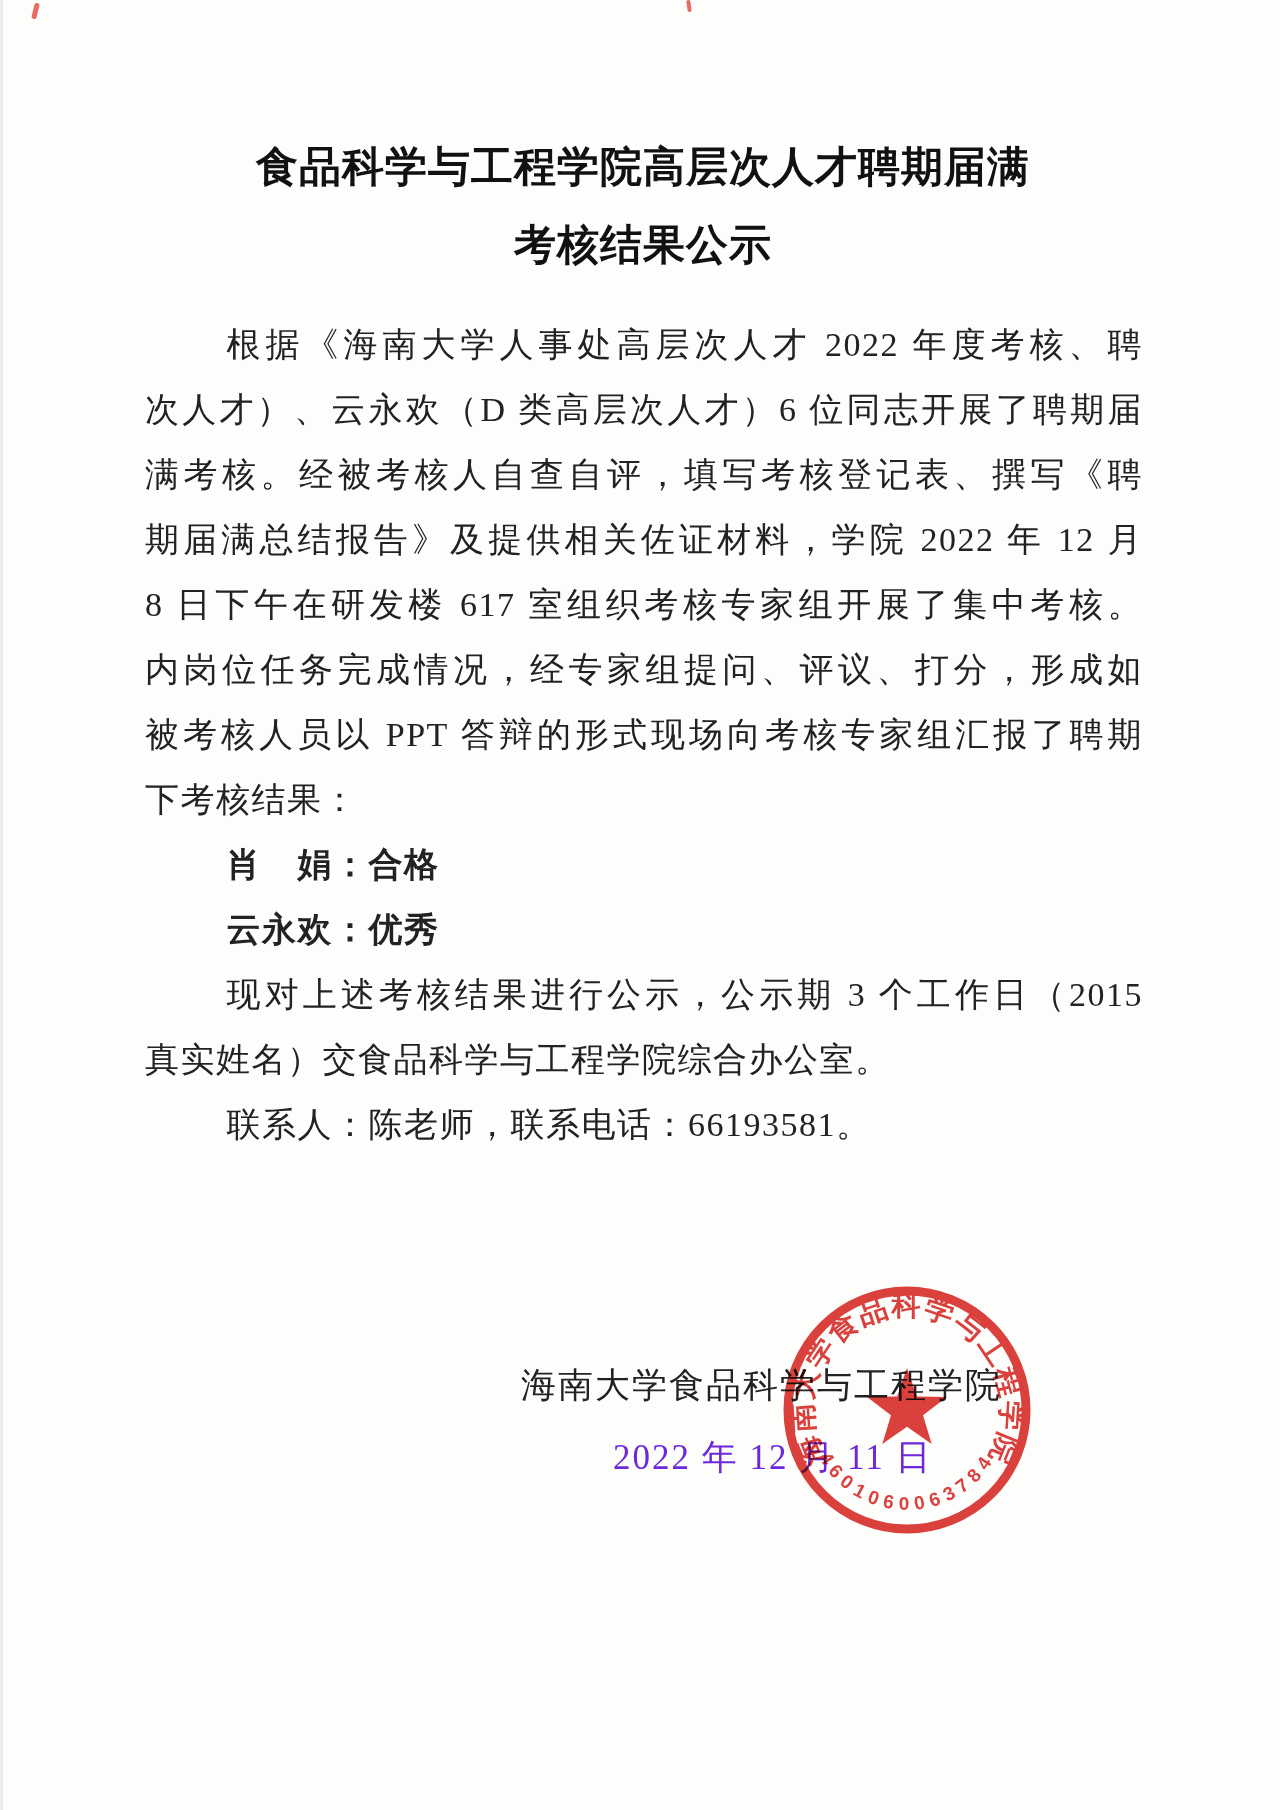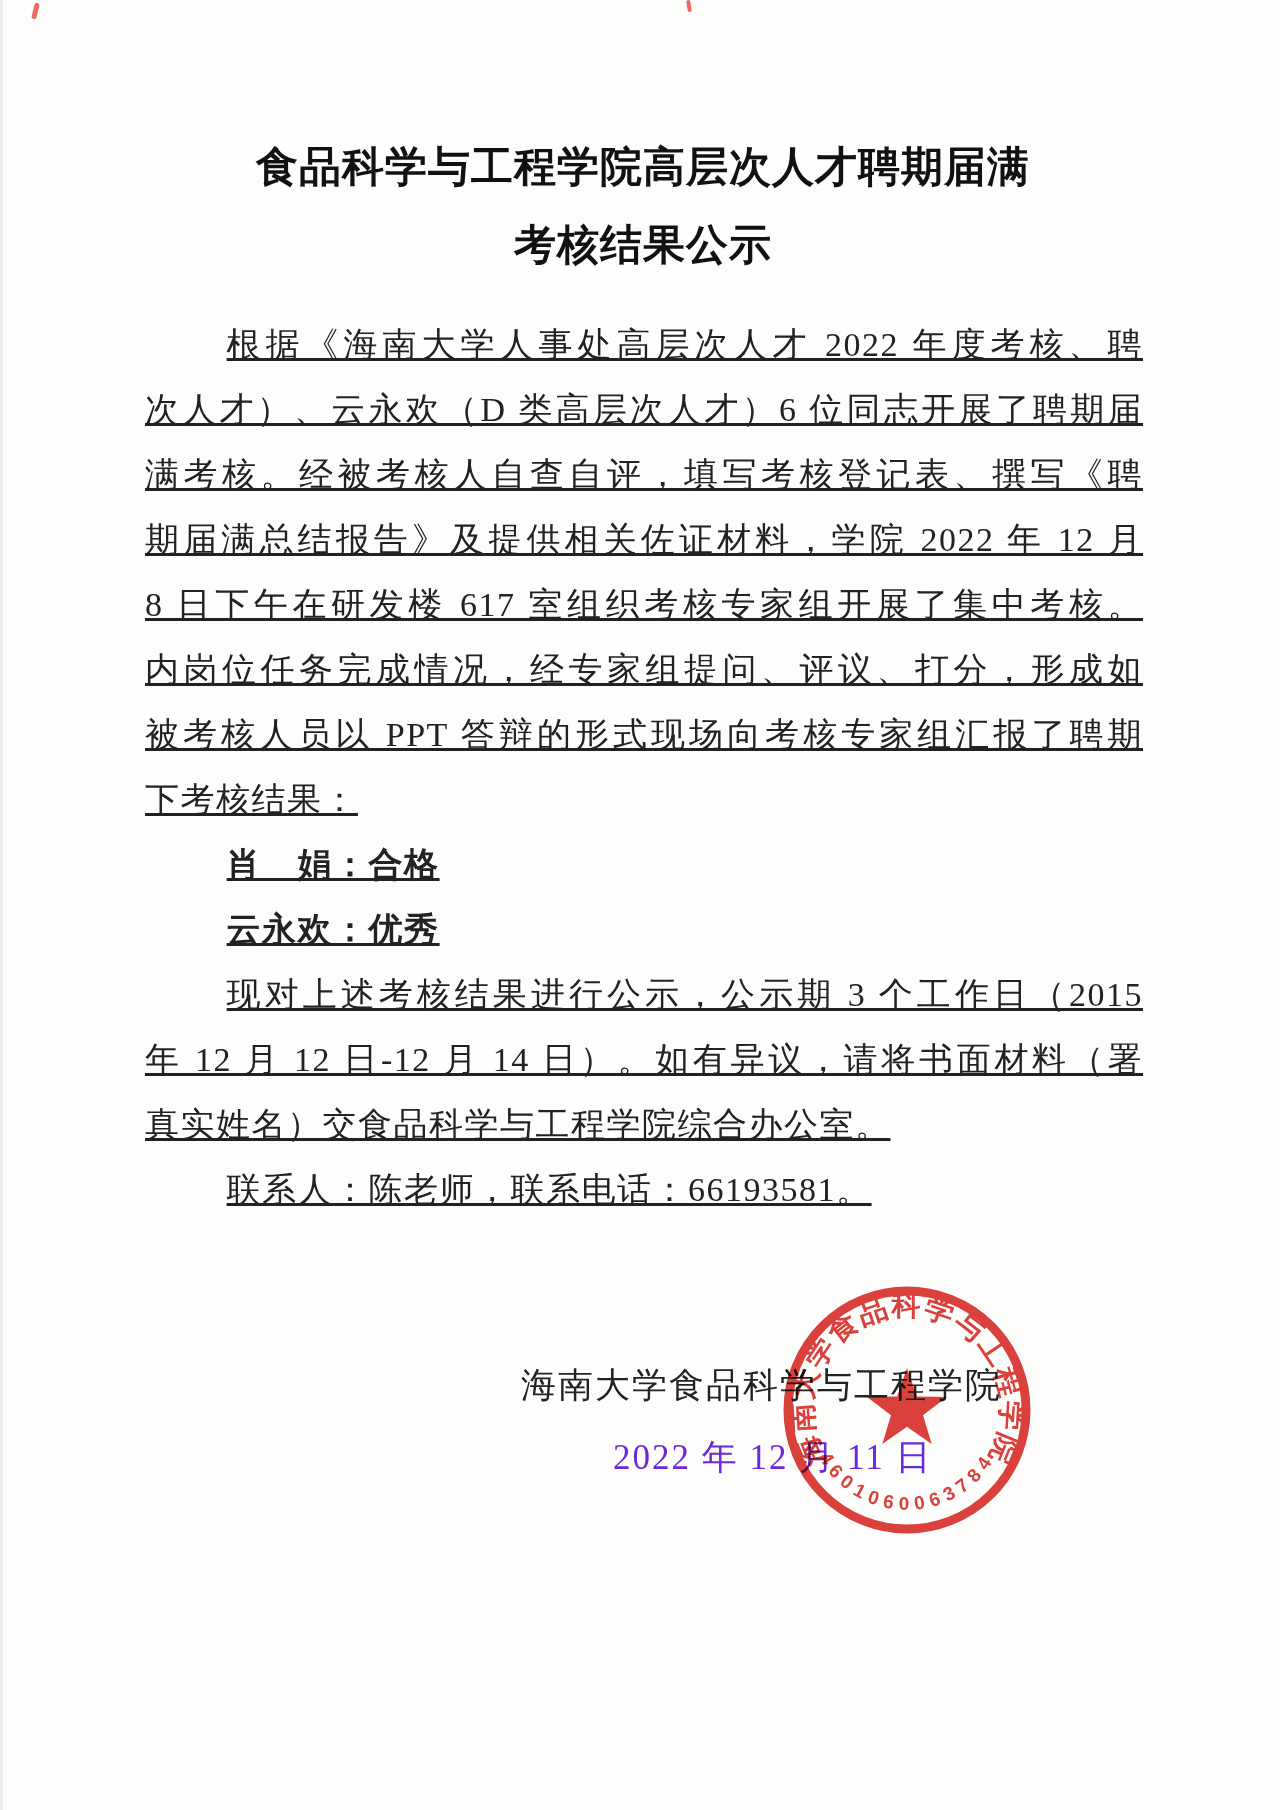--- a/index.html
+++ b/index.html
@@ -44,21 +44,20 @@
     line-height: 65px;
     letter-spacing: 1.5px;
     color: #222;
     word-break: break-all;
   }
   .body-line {
     text-align: justify;
     text-align-last: justify;
     height: 65px;
     white-space: nowrap;
-    text-decoration: underline;
   }
   .body-line.no-just {
     text-align: right;
     text-align-last: left;
     white-space: nowrap;
   }
   .indent { text-indent: 2.4em; }
   .result-line {
     font-weight: 700;
     text-align: left;
@@ -127,21 +126,20 @@
     <div class="body-line">次人才）、云永欢（D 类高层次人才）6 位同志开展了聘期届</div>
     <div class="body-line">满考核。经被考核人自查自评，填写考核登记表、撰写《聘</div>
     <div class="body-line">期届满总结报告》及提供相关佐证材料，学院 2022 年 12 月</div>
     <div class="body-line">8 日下午在研发楼 617 室组织考核专家组开展了集中考核。</div>
     <div class="body-line">内岗位任务完成情况，经专家组提问、评议、打分，形成如</div>
     <div class="body-line">被考核人员以 PPT 答辩的形式现场向考核专家组汇报了聘期</div>
     <div class="body-line no-just">下考核结果：</div>
     <div class="body-line no-just indent result-line">肖　娟：合格</div>
     <div class="body-line no-just indent result-line">云永欢：优秀</div>
     <div class="body-line indent">现对上述考核结果进行公示，公示期 3 个工作日（2015</div>
-    <div class="body-line">年 12 月 12 日-12 月 14 日）。如有异议，请将书面材料（署</div>
     <div class="body-line no-just">真实姓名）交食品科学与工程学院综合办公室。</div>
     <div class="body-line no-just indent">联系人：陈老师，联系电话：66193581。</div>
   </div>
 
   <div class="signature-org">海南大学食品科学与工程学院</div>
   <div class="signature-date">2022 年 12 月 11 日</div>
 
   <div class="seal">
     <svg viewBox="0 0 260 260" xmlns="http://www.w3.org/2000/svg">
       <defs>

